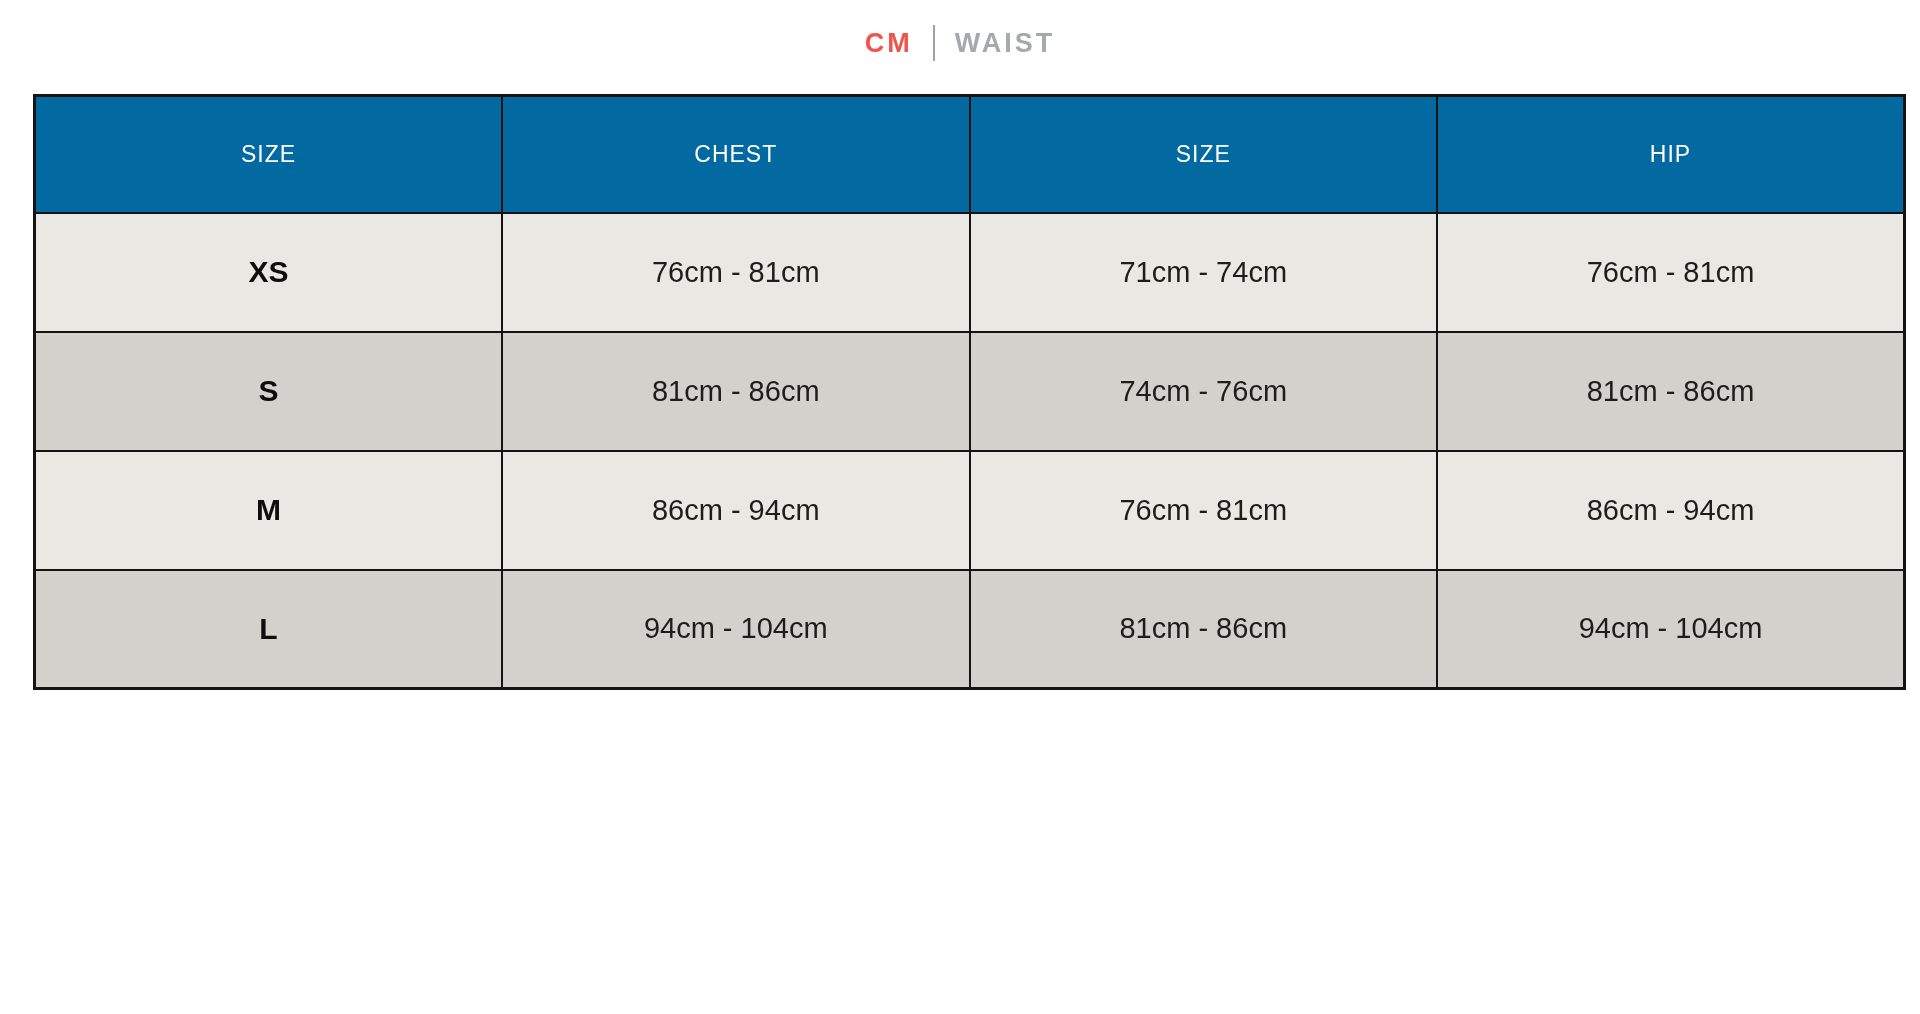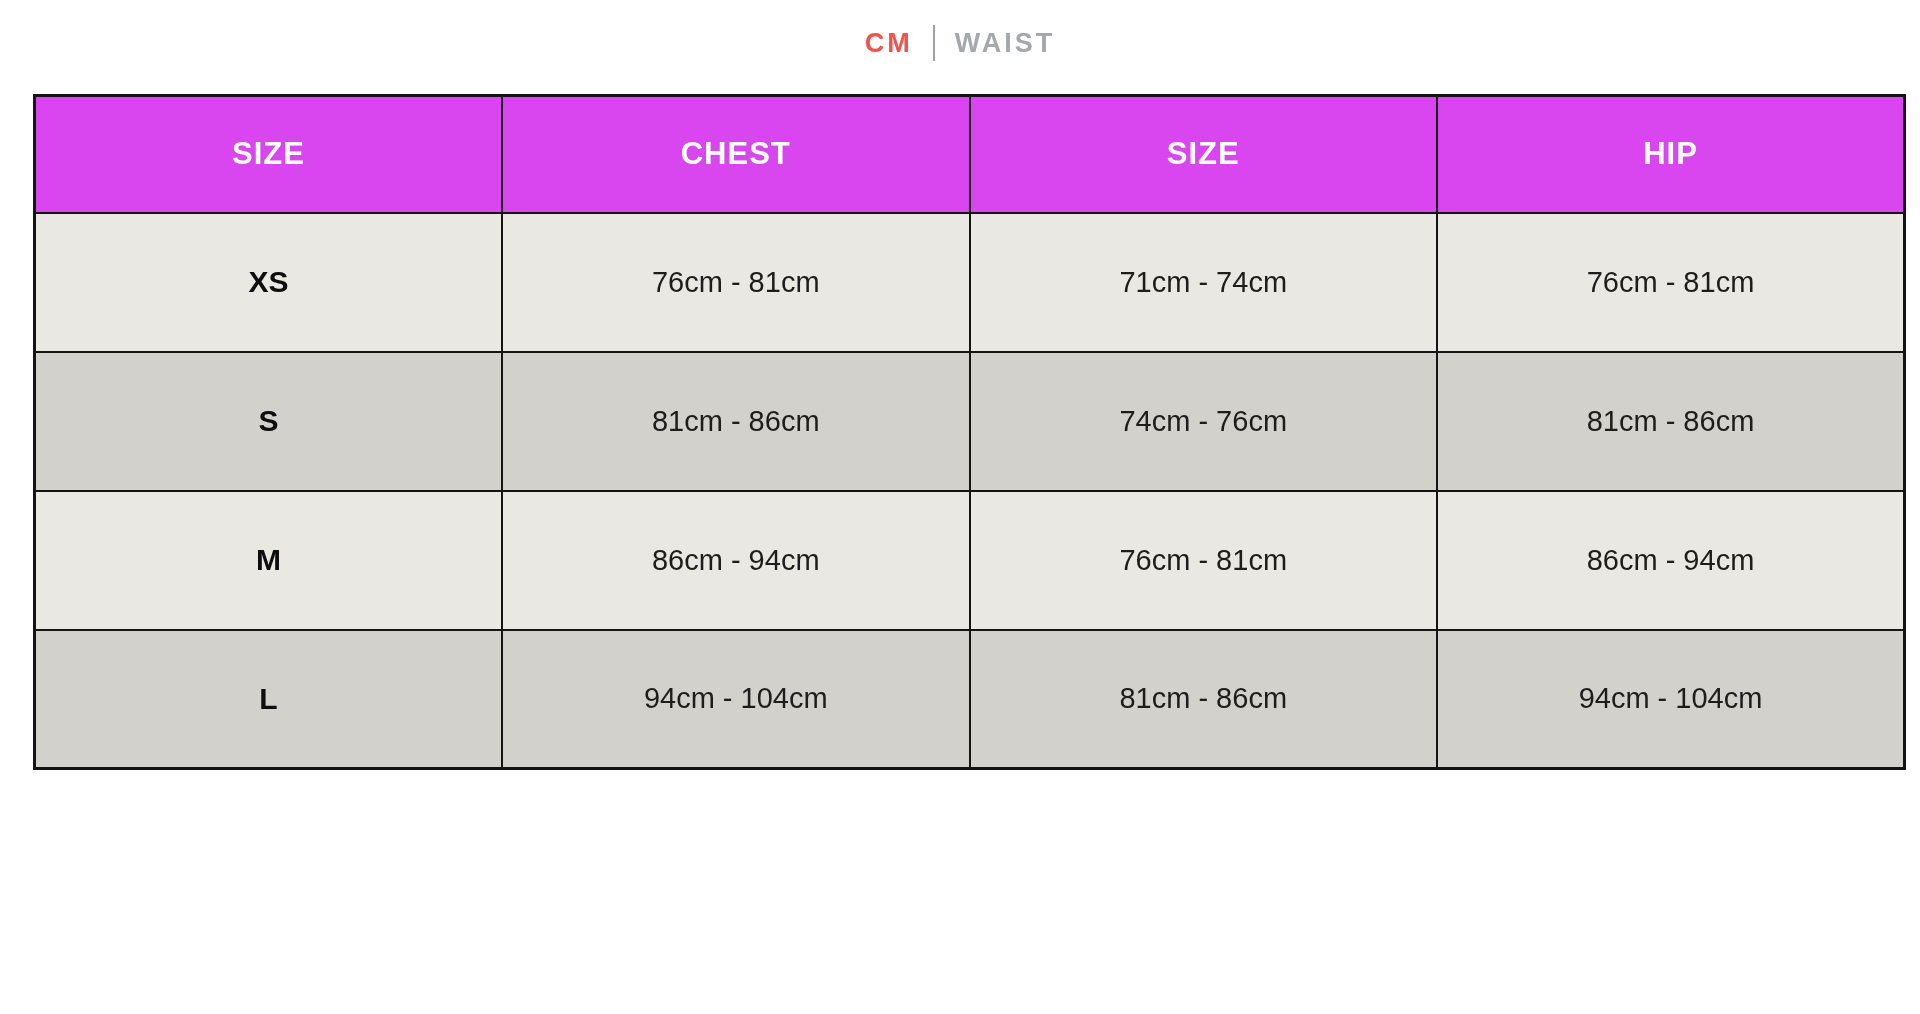--- a/index.html
+++ b/index.html
@@ -49,29 +49,29 @@
     border: 3px solid #141414;
   }
   .size-chart th,
   .size-chart td {
     border: 2px solid #141414;
     text-align: center;
     vertical-align: middle;
     padding: 0;
   }
   .size-chart th {
-    background: #d946ef;
+    background: #0369a1;
     color: #ffffff;
     height: 117px;
-    font-size: 31px;
-    font-weight: 700;
+    font-size: 23px;
+    font-weight: 400;
     letter-spacing: 1px;
   }
   .size-chart td {
-    height: 139px;
+    height: 119px;
     font-size: 29px;
     color: #1d1d1b;
   }
   .size-chart td.size-col {
     font-weight: 700;
     font-size: 30px;
     color: #0e0e0e;
   }
   .size-chart tbody tr:nth-child(odd) td { background: #e9e8e2; }
   .size-chart tbody tr:nth-child(even) td { background: #d2d1cc; }

